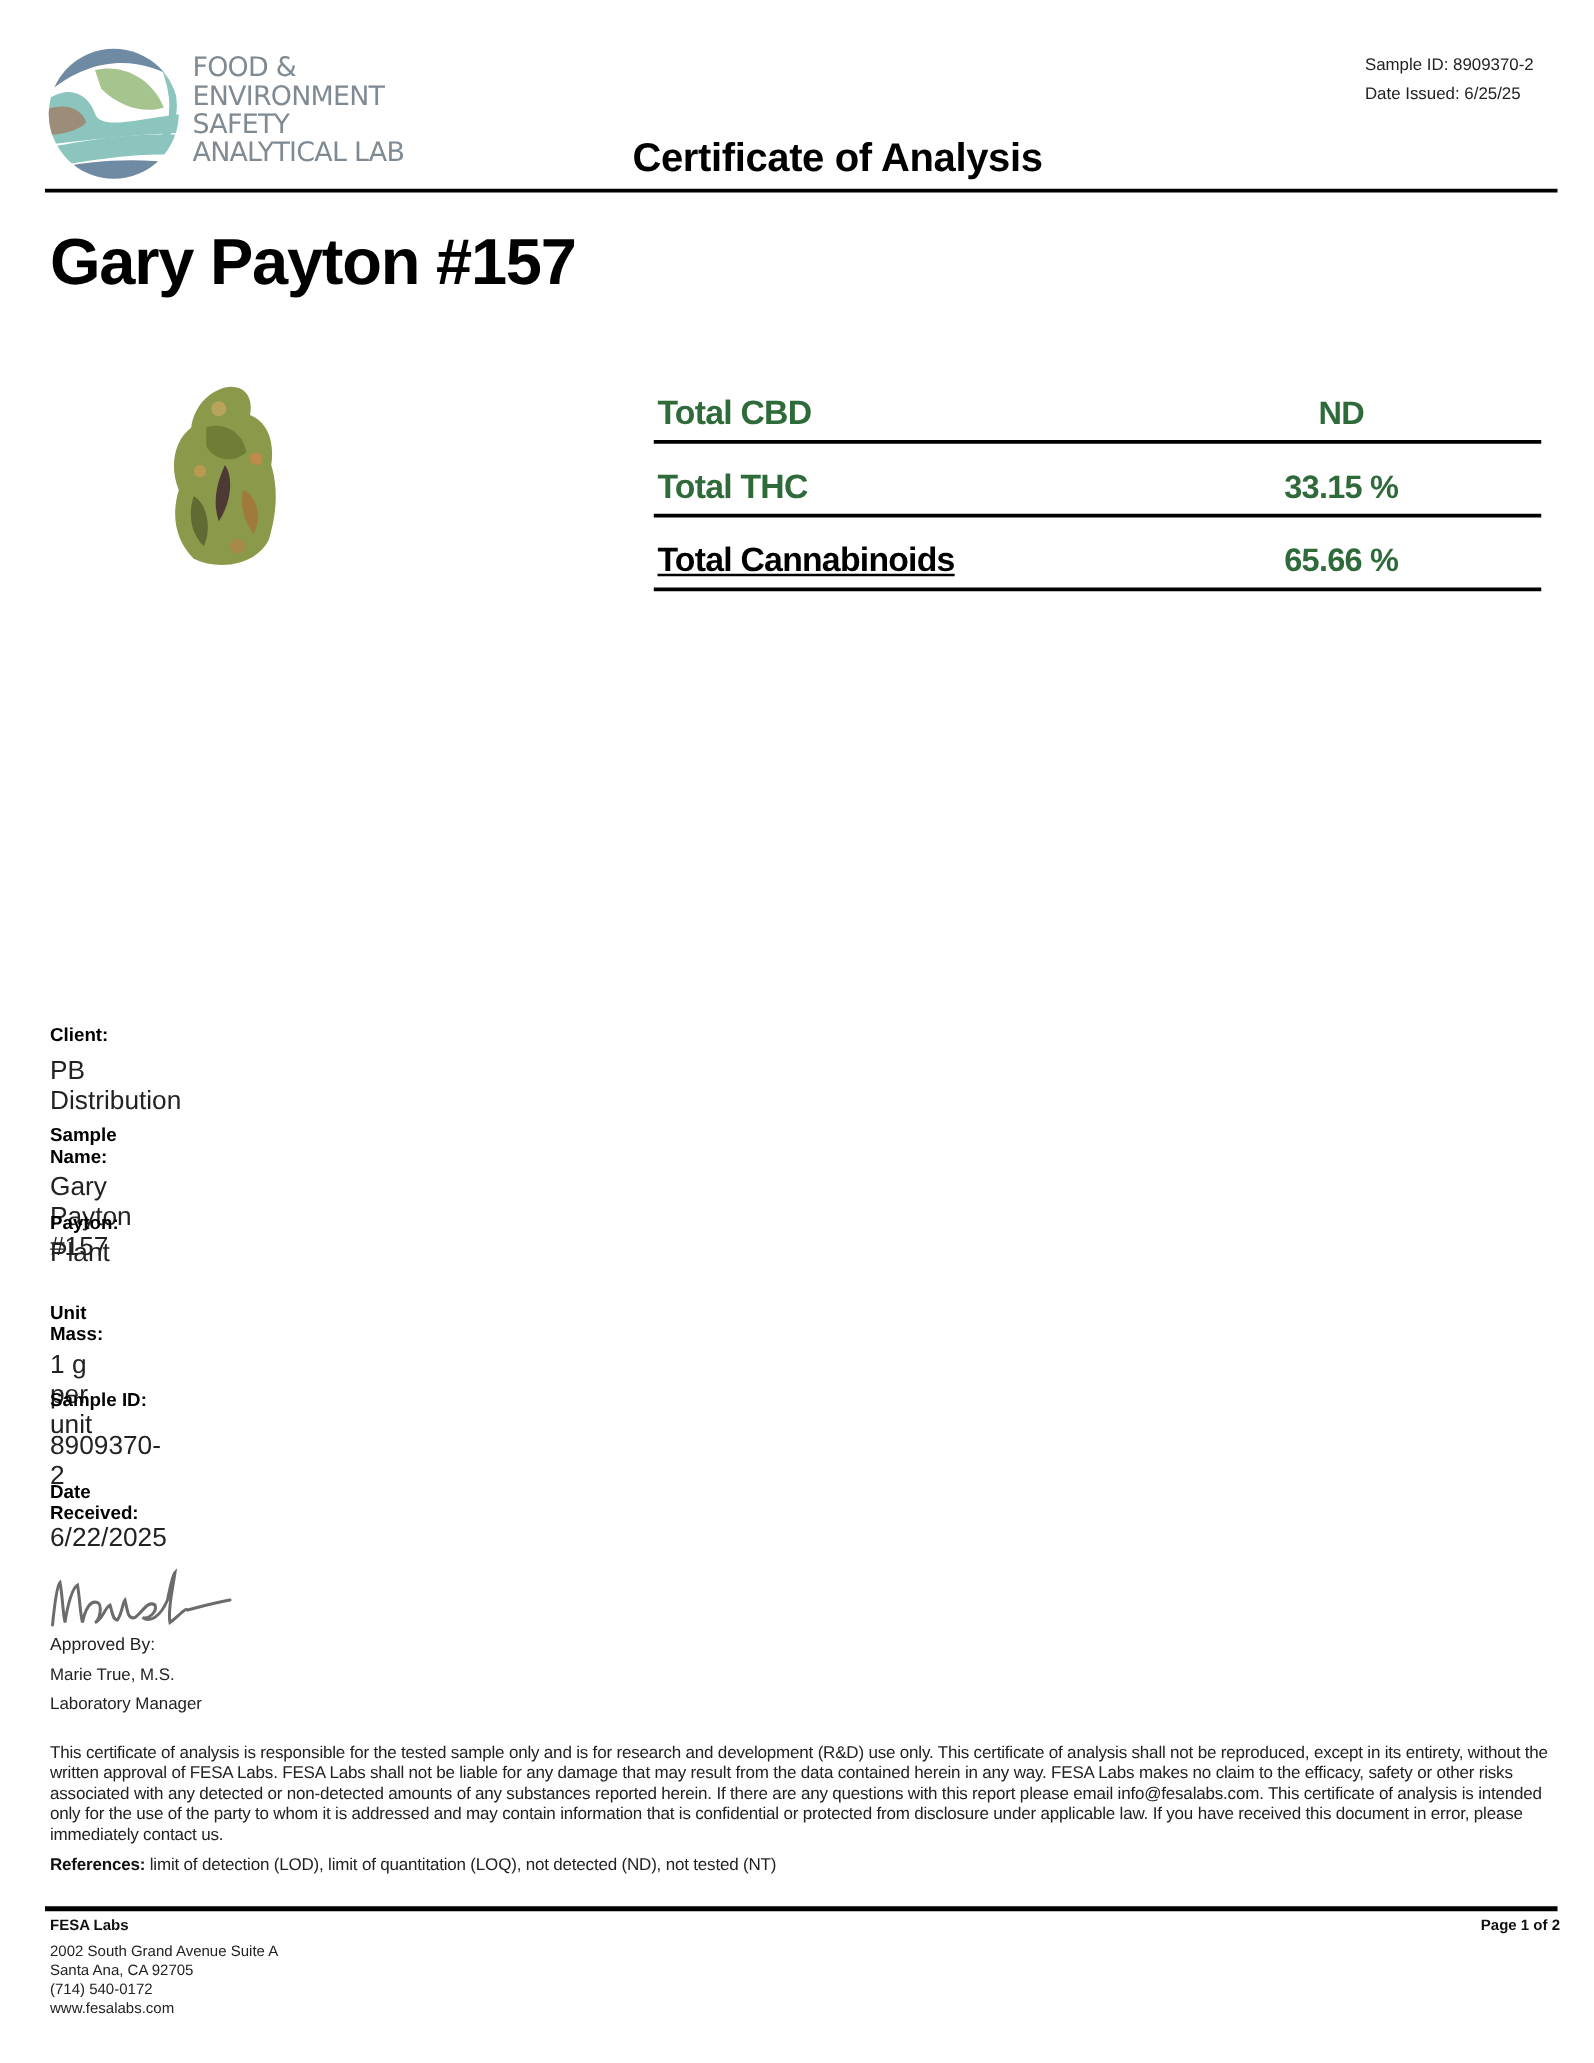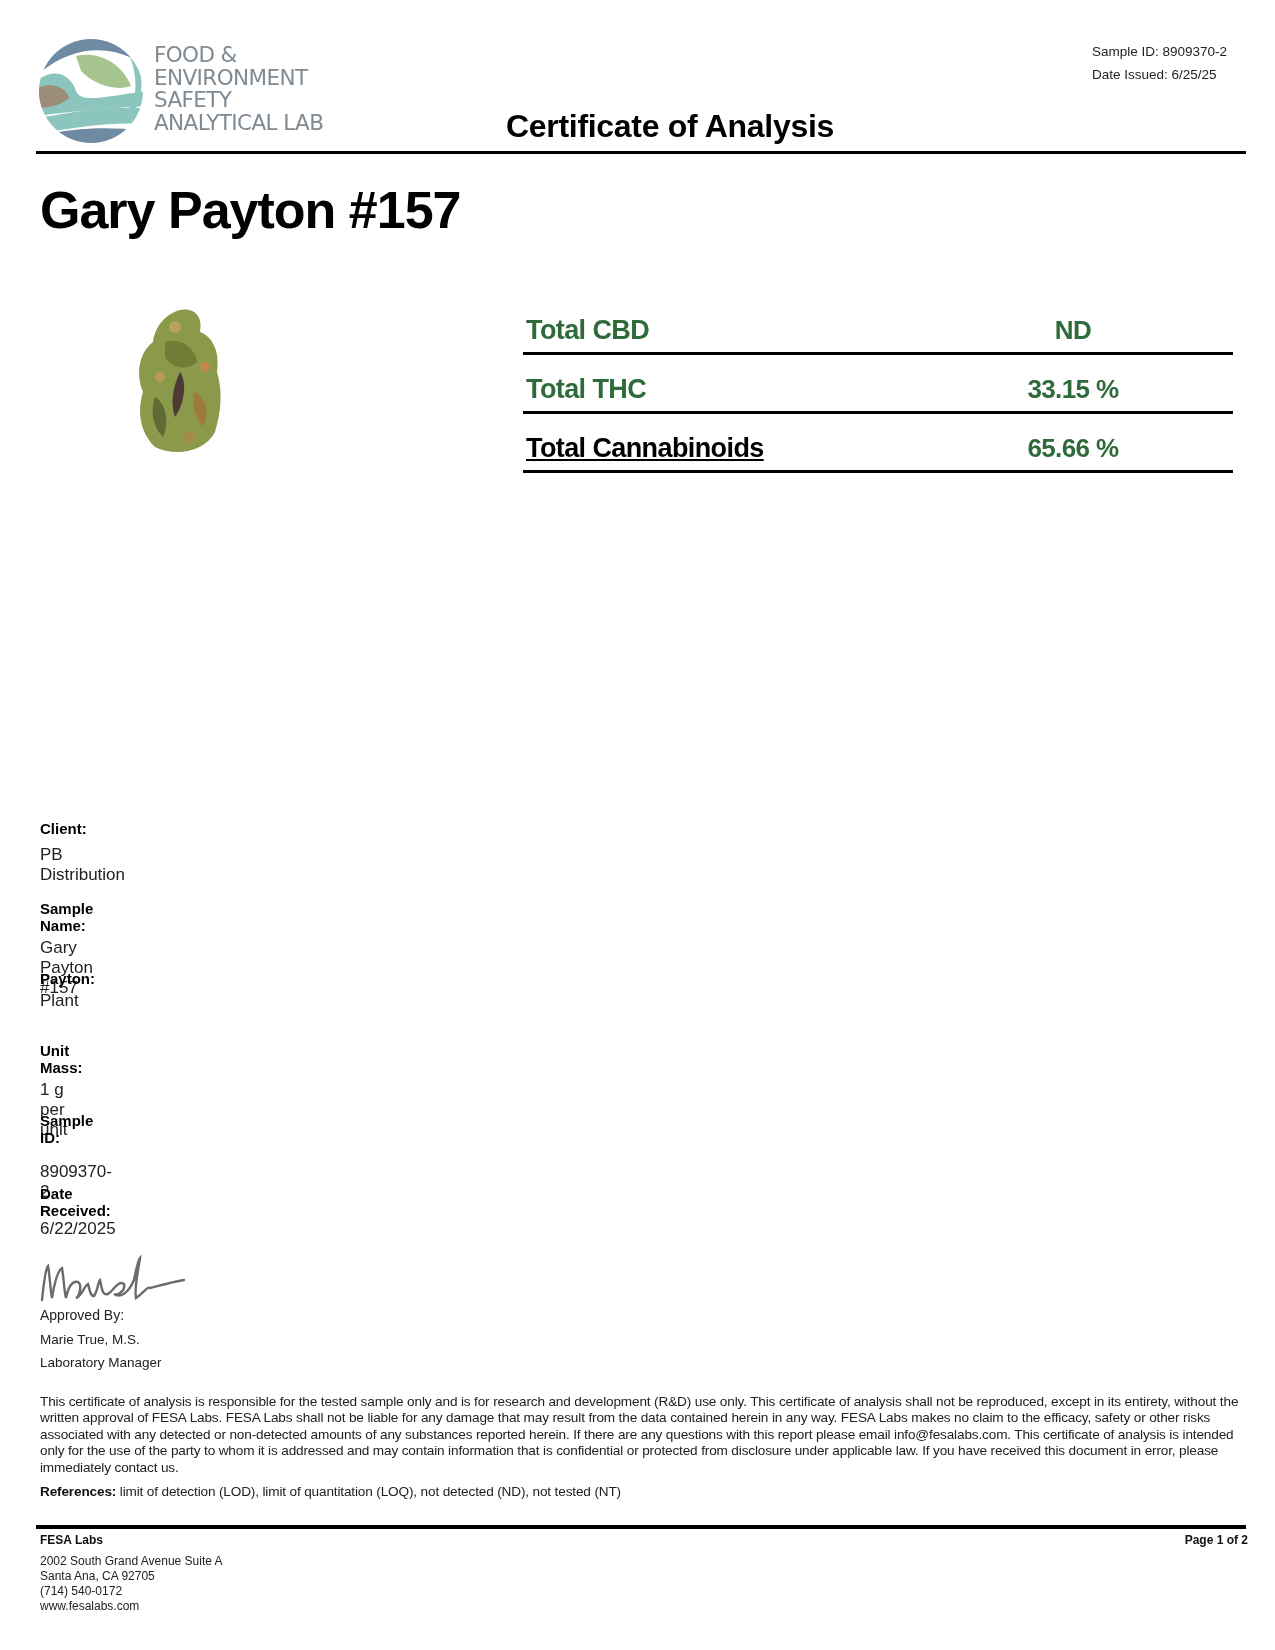--- a/index.html
+++ b/index.html
@@ -22,21 +22,21 @@
   .sum-row { position:relative; height:59px; border-bottom:3px solid #000; box-sizing:border-box; }
   .sum-row .lbl { position:absolute; left:3px; bottom:6px; font-size:27px; font-weight:bold; letter-spacing:-0.6px; }
   .sum-row .val { position:absolute; left:450px; width:200px; text-align:center; bottom:6px;
                   font-size:26px; font-weight:bold; letter-spacing:-0.6px; color:#2f6b3a; }
   .green { color:#2f6b3a; }
   .black { color:#000;text-decoration:underline; }
 
   .fields { left:40px; top:820px; }
   .field { position:absolute; left:0; }
   .field .k { font-size:15px; font-weight:bold; color:#000000; }
-  .field .v { font-size:17px; color:#222; margin-top:8px; }
+  .field .v { font-size:21px; color:#222; margin-top:8px; }
 
   .signature { left:38px; top:1250px; width:150px; height:56px; }
   .approval { left:40px; top:1304px; font-size:14px; line-height:23.5px; color:#222; }
 
   .disclaimer { left:40px; top:1394px; width:1200px; font-size:13.6px; line-height:16.4px; color:#222; letter-spacing:-0.15px; }
   .refs { left:40px; top:1484px; font-size:13.6px; color:#222; letter-spacing:-0.15px; }
   .refs b { color:#111; }
 
   .footer-rule { left:36px; top:1525px; width:1210px; height:4px; background:#000; }
   .footer-name { left:40px; top:1533px; font-size:12px; font-weight:bold; color:#111;text-align:right; }

